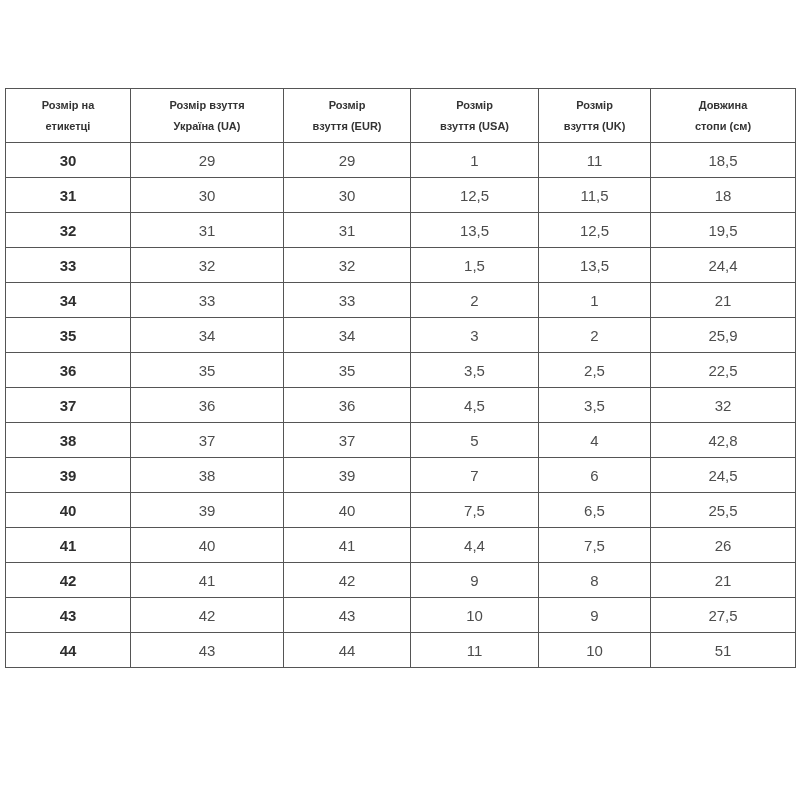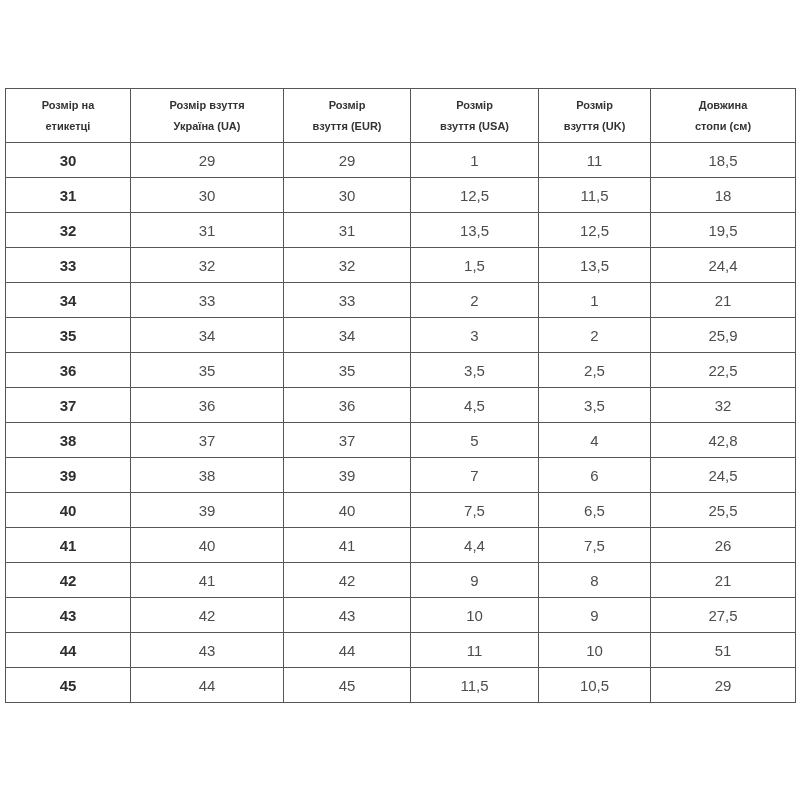--- a/index.html
+++ b/index.html
@@ -192,23 +192,15 @@
           <td>27,5</td>
         </tr>
         <tr>
           <td class="label-col">44</td>
           <td>43</td>
           <td>44</td>
           <td>11</td>
           <td>10</td>
           <td>51</td>
         </tr>
-        <tr>
-          <td class="label-col">45</td>
-          <td>44</td>
-          <td>45</td>
-          <td>11,5</td>
-          <td>10,5</td>
-          <td>29</td>
-        </tr>
       </tbody>
   </table>
 </div>
 
 </body></html>

